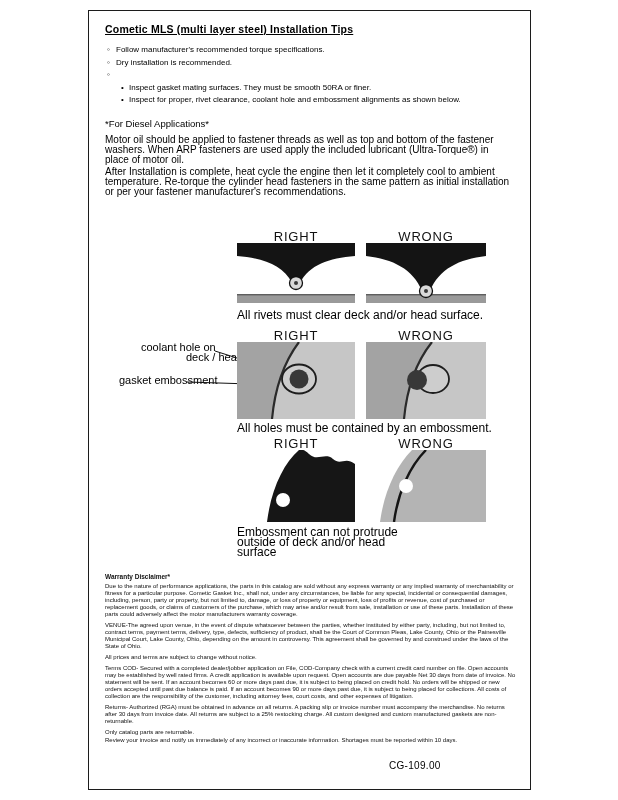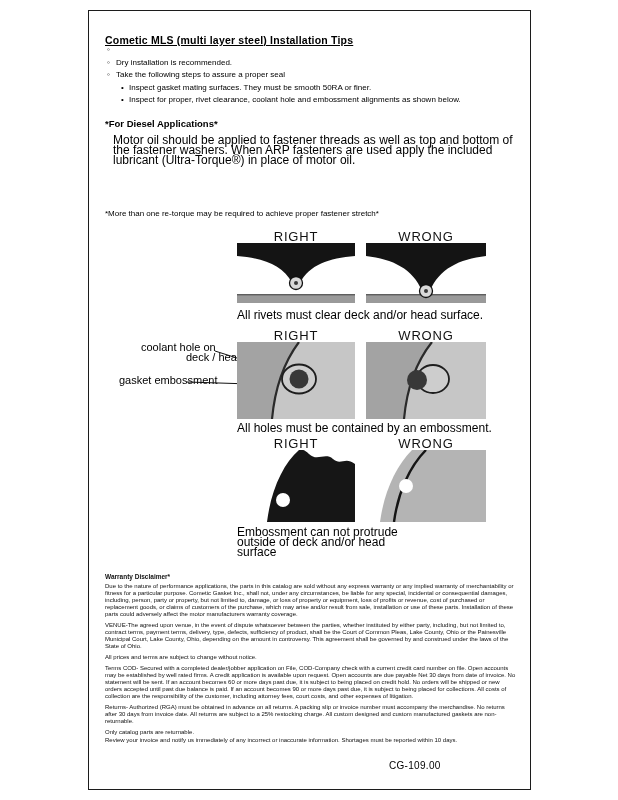--- a/index.html
+++ b/index.html
@@ -15,68 +15,68 @@
   .abs { position:absolute; }
   .title {
     font-size:10.5px; font-weight:bold; text-decoration:underline;
     letter-spacing:0.2px; white-space:nowrap;
   }
   .bullets { font-size:8px; line-height:12.5px; }
   .bullet-row { display:flex; }
   .bullet-row .bullet { width:9px; flex:0 0 9px; text-align:left; }
   .bullet-row.sub { padding-left:14px; }
   .bullet-row.sub .bullet { width:8px; flex:0 0 8px; }
-  .diesel-heading { font-size:9.5px; font-weight:bold; }
-  .para { font-size:12px; line-height:10px; width:406px;margin-left:8px; }
+  .diesel-heading { font-size:9.5px; font-weight:normal; }
+  .para { font-size:10px; line-height:10px; width:406px; }
   .note { font-size:8px; white-space:nowrap; }
   .diag-hdr {
     font-size:13px; letter-spacing:0.8px; text-align:center; color:#111;
   }
   .caption { font-size:12px; line-height:10px; }
   .diag-img { position:absolute; display:block; }
   .diag-label { font-size:11px; line-height:9.5px; }
   .leader-svg { position:absolute; pointer-events:none; }
   .disclaimer { font-size:6px; line-height:7px; width:412px; color:#111; }
   .disclaimer .dheading { font-size:6.5px; font-weight:bold; margin-bottom:3px; }
   .disclaimer p { margin-bottom:4px; }
   .disclaimer p.tight { margin-bottom:1px; }
   .footer-code { font-size:10px; letter-spacing:0.3px; }
 </style>
 </head>
 <body>
 
 <div class="page">
 
-  <div class="abs title" style="left:16px; top:23px;">Cometic MLS (multi layer steel) Installation Tips</div>
+  <div class="abs title" style="left:16px; top:12px;">Cometic MLS (multi layer steel) Installation Tips</div>
 
   <div class="abs bullets" style="left:18px; top:33px;">
     <div class="bullet-row">
       <span class="bullet">◦</span>
+      <span>Follow manufacturer's recommended torque specifications.</span>
     </div>
     <div class="bullet-row">
       <span class="bullet">◦</span>
       <span>Dry installation is recommended.</span>
     </div>
     <div class="bullet-row">
       <span class="bullet">◦</span>
-      <span>Take the following steps to assure a proper seal</span>
     </div>
     <div class="bullet-row sub">
       <span class="bullet">•</span>
       <span>Inspect gasket mating surfaces.  They must be smooth 50RA or finer.</span>
     </div>
     <div class="bullet-row sub">
       <span class="bullet">•</span>
       <span>Inspect for proper, rivet clearance, coolant hole and embossment alignments as shown below.</span>
     </div>
   </div>
 
   <div class="abs diesel-heading" style="left:16px; top:107px;">*For Diesel Applications*</div>
   <div class="abs para" style="left:16px; top:124px;">Motor oil should be applied to fastener threads as well as top and bottom of the fastener washers. When ARP fasteners are used apply the included lubricant (Ultra-Torque®) in place of motor oil.</div>
-  <div class="abs note" style="left:16px; top:198px;">*More than one re-torque may be required to achieve proper fastener stretch*</div>
+  <div class="abs para" style="left:16px; top:156px;">After Installation is complete, heat cycle the engine then let it completely cool to ambient temperature. Re-torque the cylinder head fasteners in the same pattern as initial installation or per your fastener manufacturer's recommendations.</div>
 
   <div class="abs diag-hdr" style="left:148px; top:218px; width:118px;">RIGHT</div>
   <div class="abs diag-hdr" style="left:277px; top:218px; width:120px;">WRONG</div>
 
   <svg class="diag-img" style="left:148px; top:232px;" width="118" height="60" viewBox="0 0 118 60">
     <rect x="0" y="0" width="118" height="60" fill="#ffffff"></rect>
     <rect x="0" y="51" width="118" height="9" fill="#9a9a9a"></rect>
     <rect x="0" y="51" width="118" height="1.4" fill="#5e5e5e"></rect>
     <path d="M0,0 H118 V13 C92,15 72,22 63,40 C61,45 57,45 55,40 C46,22 26,15 0,13 Z" fill="#141414"></path>
     <circle cx="59" cy="40" r="6.5" fill="#d9d9d9" stroke="#111" stroke-width="1.3"></circle>

